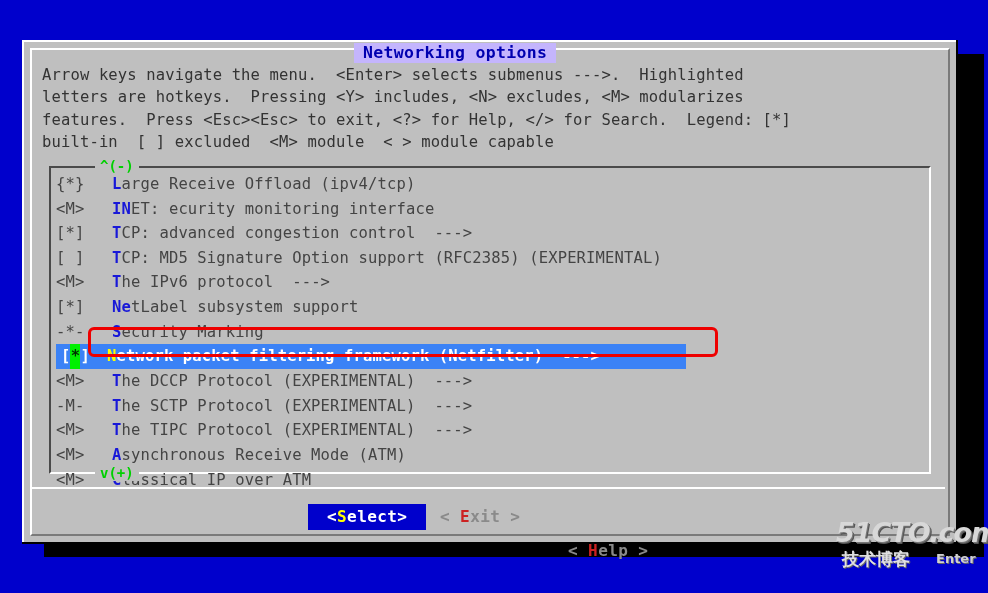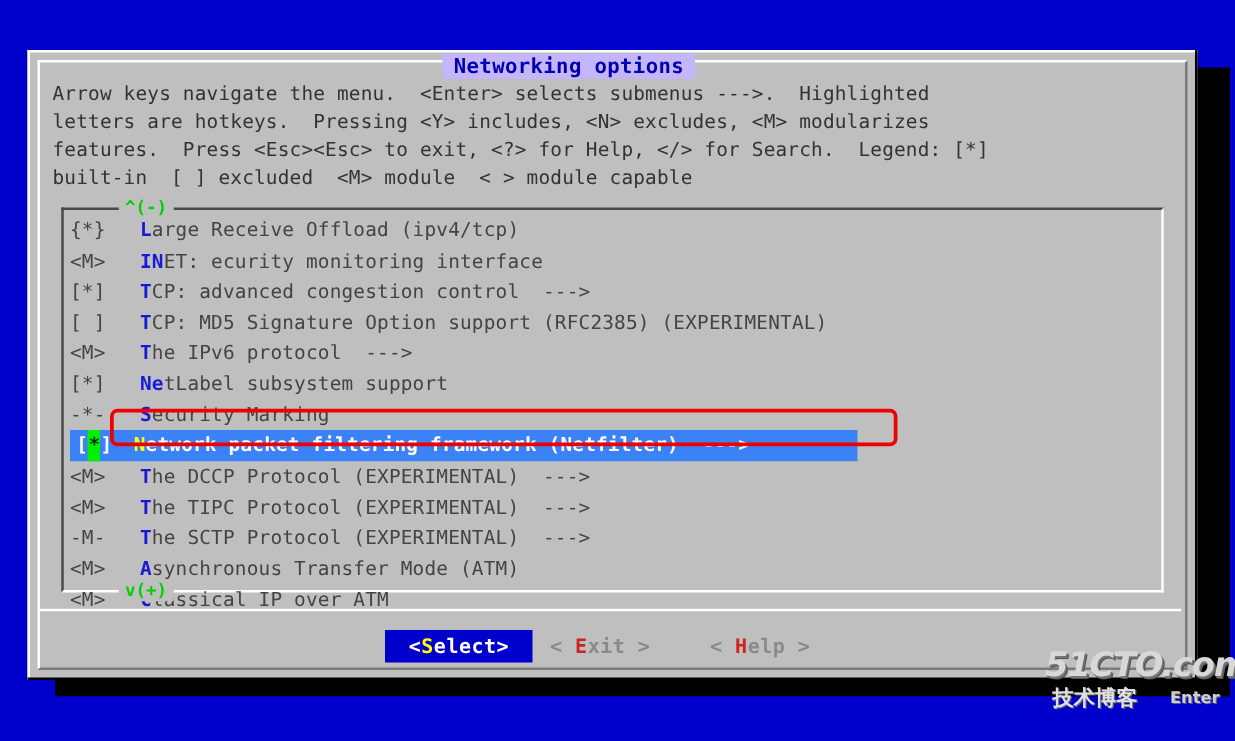--- a/index.html
+++ b/index.html
@@ -216,21 +216,21 @@
   }
   .btn .bhk { color: #cc2222; }
   .btn.active {
     background: #0000cc;
     color: #ffffff;
     padding: 0 19px;
   }
   .btn.active .bhk { color: #ffff00; }
   .btn-select { left: 308px; }
   .btn-exit   { left: 440px; }
-  .btn-help   { left: 568px; }
+  .btn-help   { left: 568px; margin-top: 34px; }
 
   
   .watermark {
     position: absolute;
     left: 836px; top: 518px;
     width: 146px; height: 56px;
     z-index: 6;
   }
   .wm-main {
     position: absolute;
@@ -299,23 +299,23 @@
   <div class="list" id="menu-list">
       <div class="row"><span class="tag">{*}  </span><span class="hk">L</span><span>arge Receive Offload (ipv4/tcp)</span><span class="arrow"></span></div>
       <div class="row"><span class="tag">&lt;M&gt;  </span><span class="hk">IN</span><span>ET: ecurity monitoring interface</span><span class="arrow"></span></div>
       <div class="row"><span class="tag">[*]  </span><span class="hk">T</span><span>CP: advanced congestion control</span><span class="arrow">  ---&gt;</span></div>
       <div class="row"><span class="tag">[ ]  </span><span class="hk">T</span><span>CP: MD5 Signature Option support (RFC2385) (EXPERIMENTAL)</span><span class="arrow"></span></div>
       <div class="row"><span class="tag">&lt;M&gt;  </span><span class="hk">T</span><span>he IPv6 protocol</span><span class="arrow">  ---&gt;</span></div>
       <div class="row"><span class="tag">[*]  </span><span class="hk">Ne</span><span>tLabel subsystem support</span><span class="arrow"></span></div>
       <div class="row"><span class="tag">-*-</span><span class="hk">S</span><span>ecurity Marking</span><span class="arrow"></span></div>
       <div class="row selected"><span class="tag"><span>[</span><span class="cursor-cell">*</span><span>] </span></span><span class="hk">N</span><span>etwork packet filtering framework (Netfilter)</span><span class="arrow">  ---&gt;</span></div>
       <div class="row"><span class="tag">&lt;M&gt;</span><span class="hk">T</span><span>he DCCP Protocol (EXPERIMENTAL)</span><span class="arrow">  ---&gt;</span></div>
+      <div class="row"><span class="tag">-M-</span><span class="hk">T</span><span>he SCTP Protocol (EXPERIMENTAL)</span><span class="arrow">  ---&gt;</span></div>
       <div class="row"><span class="tag">&lt;M&gt;</span><span class="hk">T</span><span>he TIPC Protocol (EXPERIMENTAL)</span><span class="arrow">  ---&gt;</span></div>
-      <div class="row"><span class="tag">-M-</span><span class="hk">T</span><span>he SCTP Protocol (EXPERIMENTAL)</span><span class="arrow">  ---&gt;</span></div>
-      <div class="row"><span class="tag">&lt;M&gt;</span><span class="hk">A</span><span>synchronous Transfer Mode (ATM)</span><span class="arrow"></span></div>
+      <div class="row"><span class="tag">&lt;M&gt;</span><span class="hk">A</span><span>synchronous Receive Mode (ATM)</span><span class="arrow"></span></div>
       <div class="row"><span class="tag">&lt;M&gt;  </span><span class="hk">C</span><span>lassical IP over ATM</span><span class="arrow"></span></div>
     </div>
 
   <div class="annot-box"></div>
 
   <div class="btn-sep-hi"></div>
 
   <div class="buttons">
     <div class="btn active btn-select"><span>&lt;</span><span class="bhk">S</span><span>elect&gt;</span></div>
     <div class="btn btn-exit"><span>&lt; </span><span class="bhk">E</span><span>xit &gt;</span></div>

